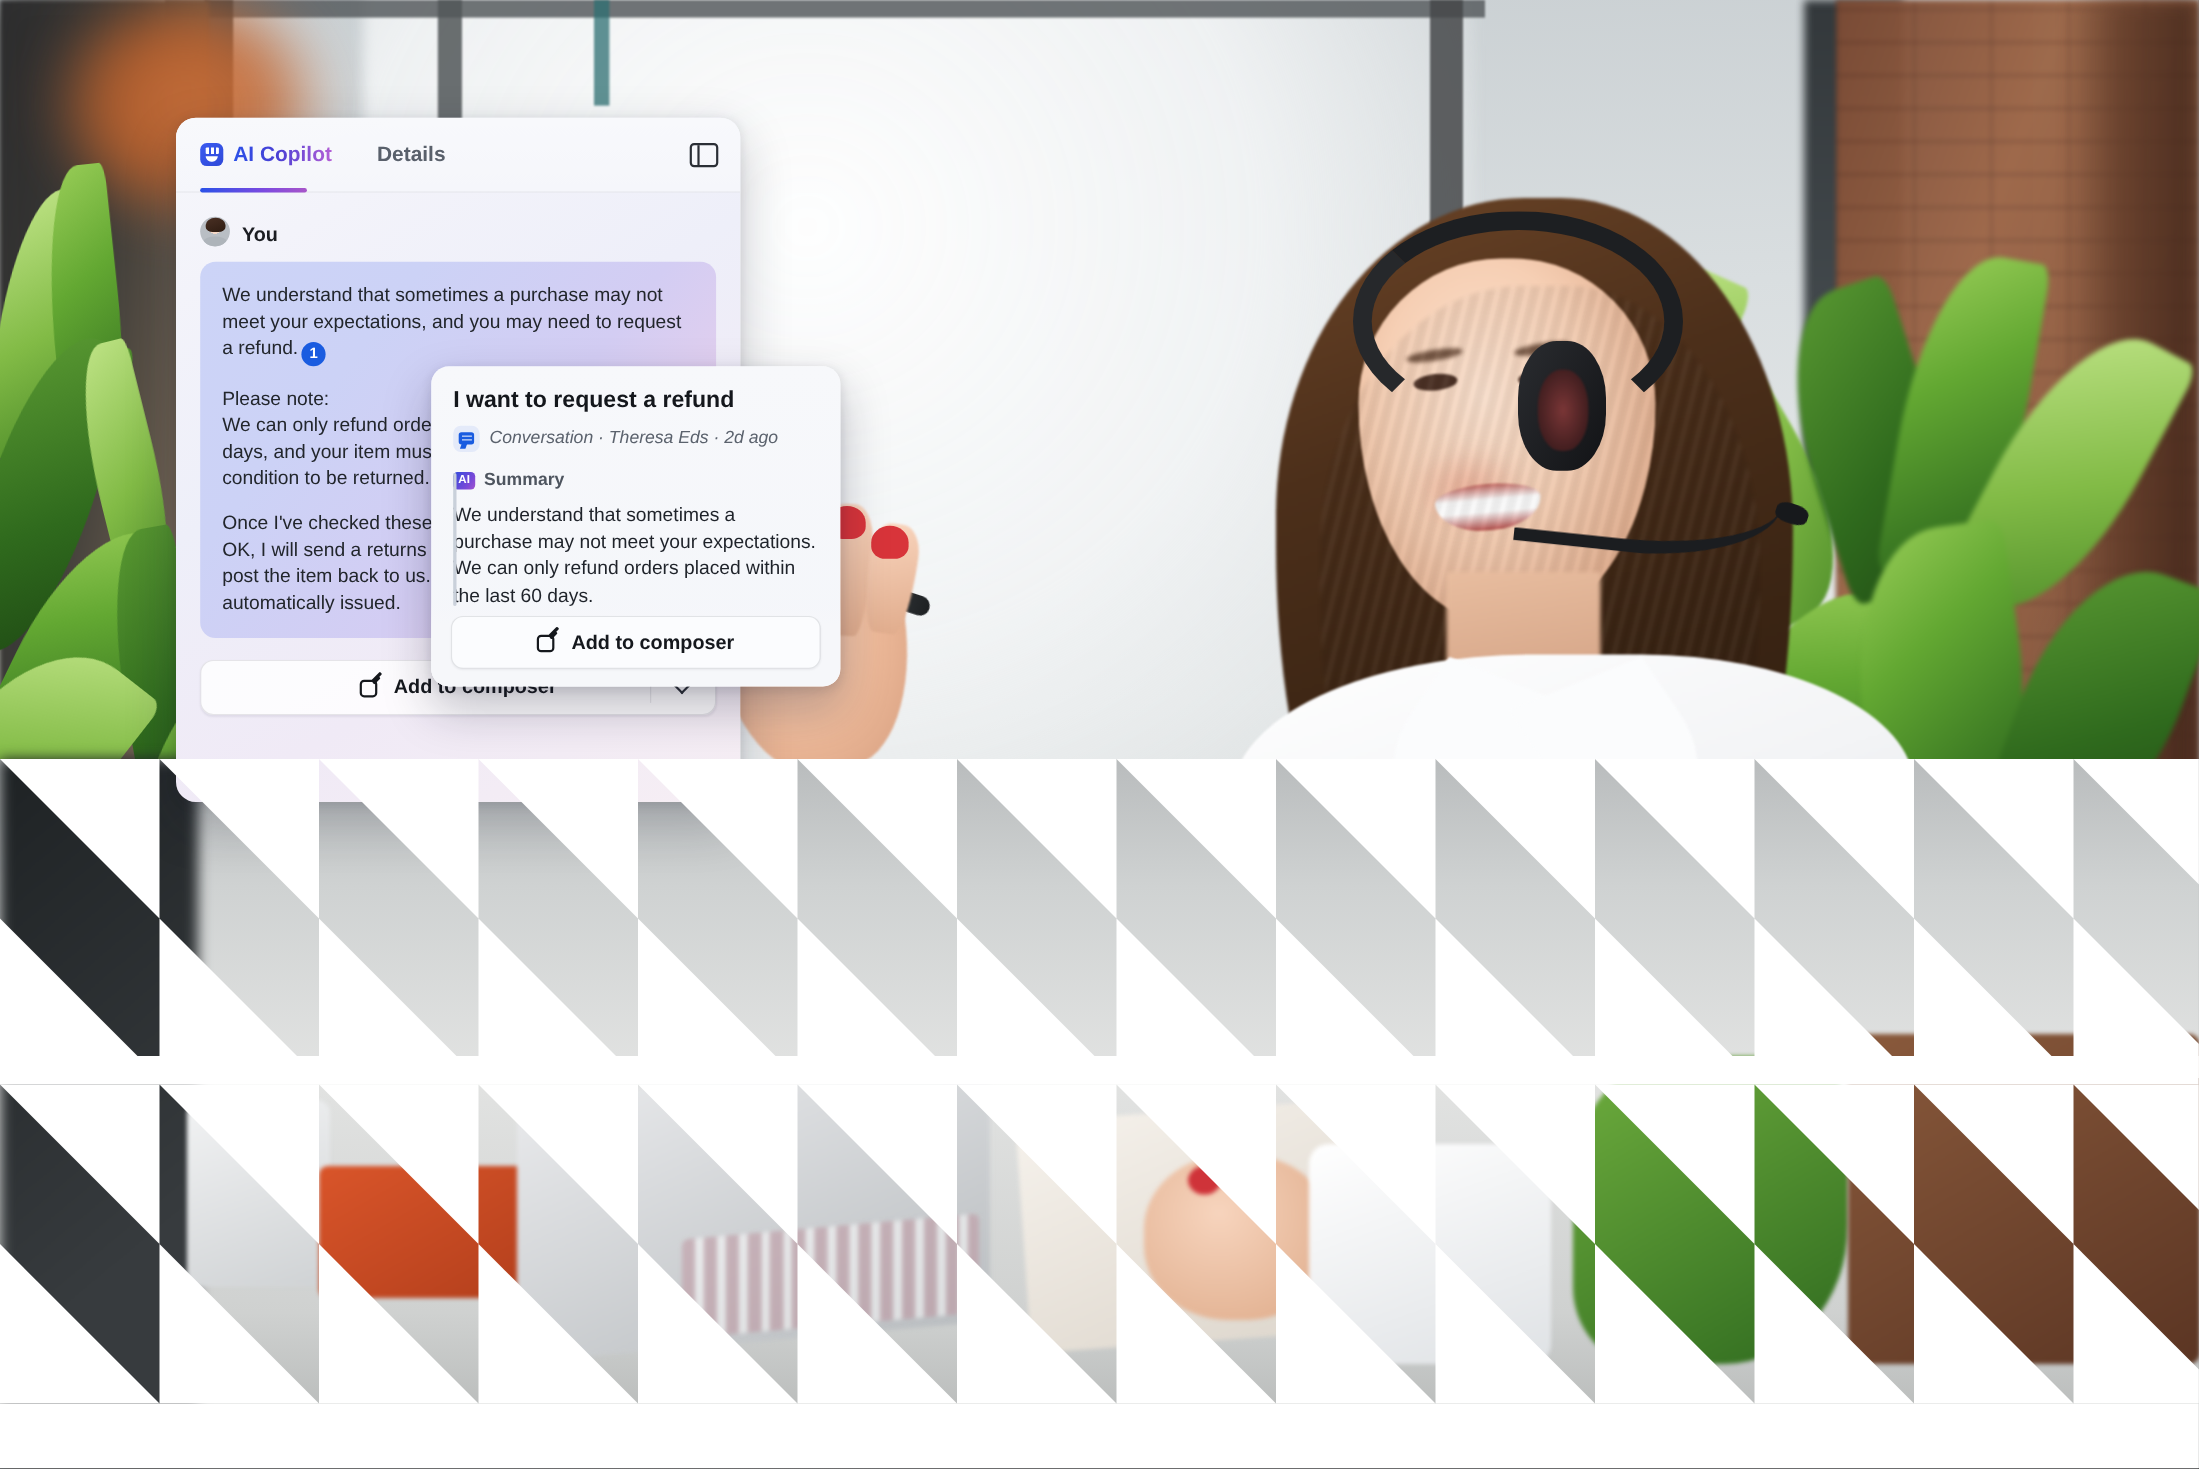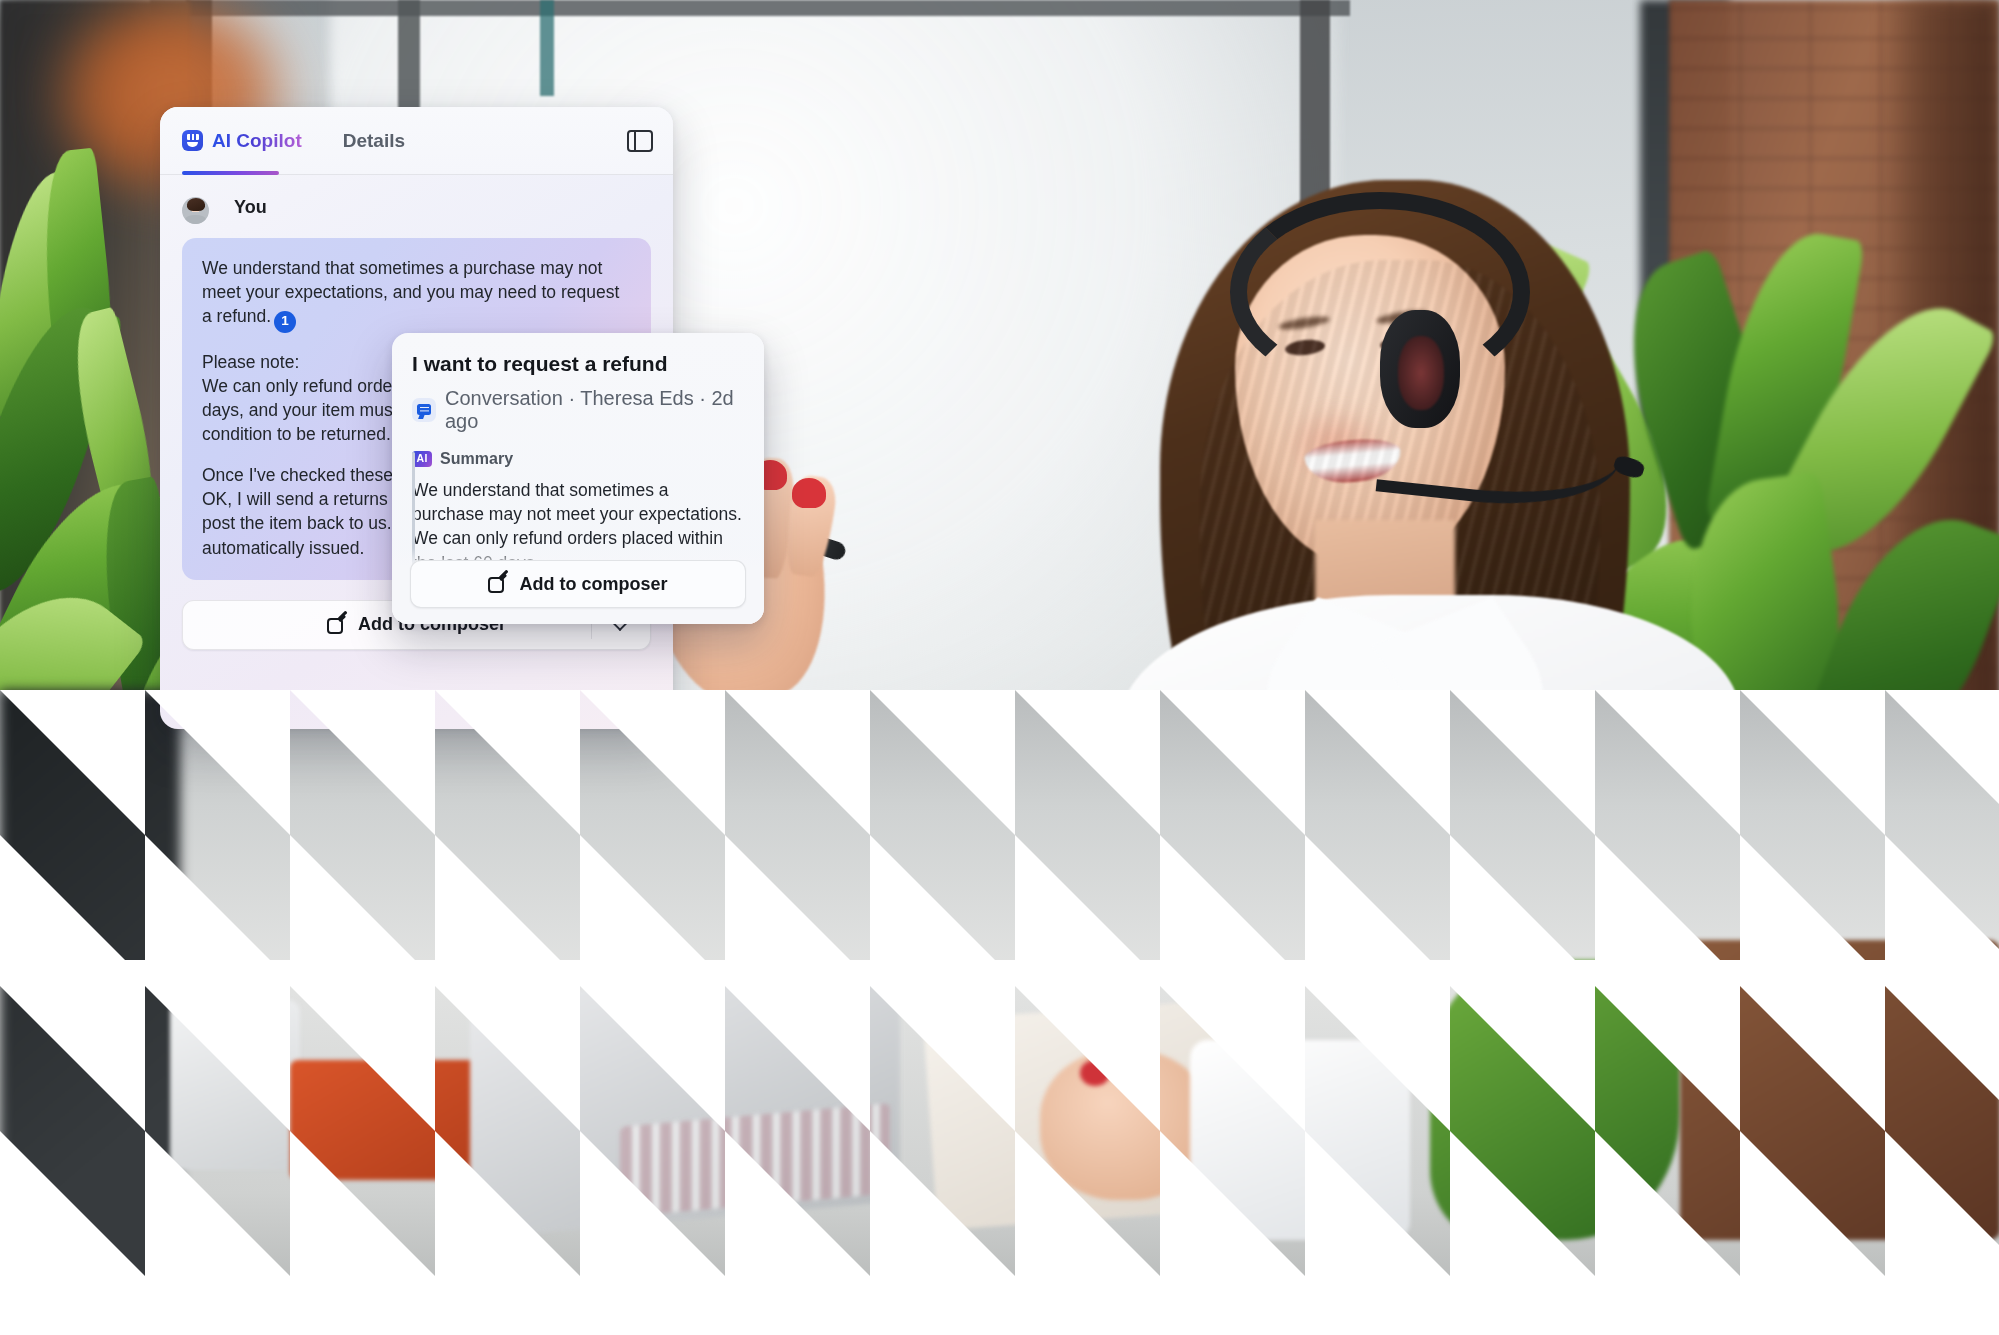--- a/index.html
+++ b/index.html
@@ -294,21 +294,21 @@
   .panel-icon-btn {
     position:absolute; right:20px; top:50%; transform: translateY(-50%);
     width:26px; height:22px; border:2.3px solid #2b2f36; border-radius:4px;
   }
   .panel-icon-btn::after {
     content:""; position:absolute; left:5px; top:0; bottom:0; width:2.3px; background:#2b2f36;
   }
 
   .copilot-body { padding: 22px 22px 0 22px; position:relative; }
 
-  .msg-row { display:flex; align-items:flex-start; gap:25px; margin-bottom: 7px; }
+  .msg-row { display:flex; align-items:flex-end; gap:11px; margin-bottom: 7px; }
   .avatar-you {
     width:27px; height:27px; border-radius:50%; flex:0 0 auto; overflow:hidden;
     background: radial-gradient(circle at 50% 34%, #f3d7c6 0 28%, #b9bec4 28% 100%);
     position:relative;
   }
   .avatar-you::before {
     content:""; position:absolute; left:5px; top:1px; width:18px; height:13px;
     background: linear-gradient(160deg,#4a3024,#2e1c12); border-radius: 50% 50% 36% 36%;
   }
   .avatar-you::after {
@@ -399,21 +399,21 @@
     background:#1a5ce0; border-radius:2.5px;
   }
   .conv-icon::after {
     content:""; position:absolute; left:7.5px; top:8.5px; width:9px; height:1.6px;
     background:#e4eaf9; box-shadow: 0 3.4px 0 0 #e4eaf9;
   }
   .conv-tail {
     position:absolute; left:7px; top:16px; width:5px; height:5px; background:#1a5ce0;
     transform: skewX(-20deg);
   }
-  .popup-meta-text { font-size:20px; color:#5b626d; }
+  .popup-meta-text { font-size:16px; color:#5b626d;font-style:italic; }
   .summary-block {
     margin-top: 17px; position:relative;
   }
   .summary-block::before {
     content:""; position:absolute; left:0; top:2px; bottom:2px; width:3px;
     background:#c9d0da; border-radius:2px;
   }
   .summary-head { display:flex; align-items:center; gap:8px; }
   .ai-badge {
     font-size:10.5px; font-weight:700; color:#fff; letter-spacing:.3px;

